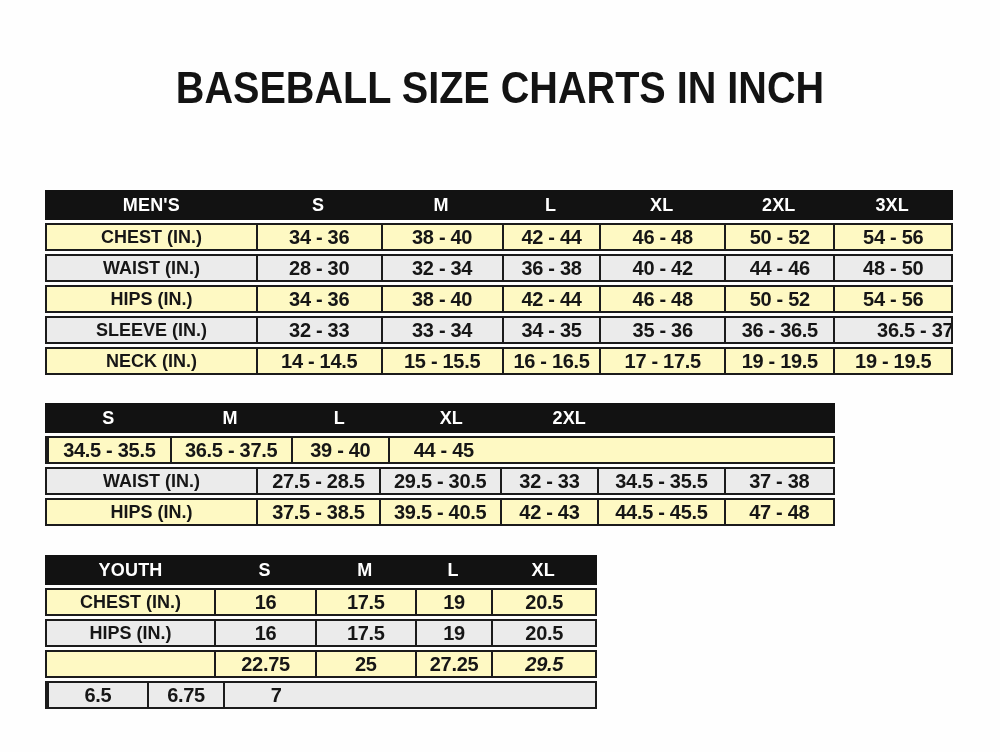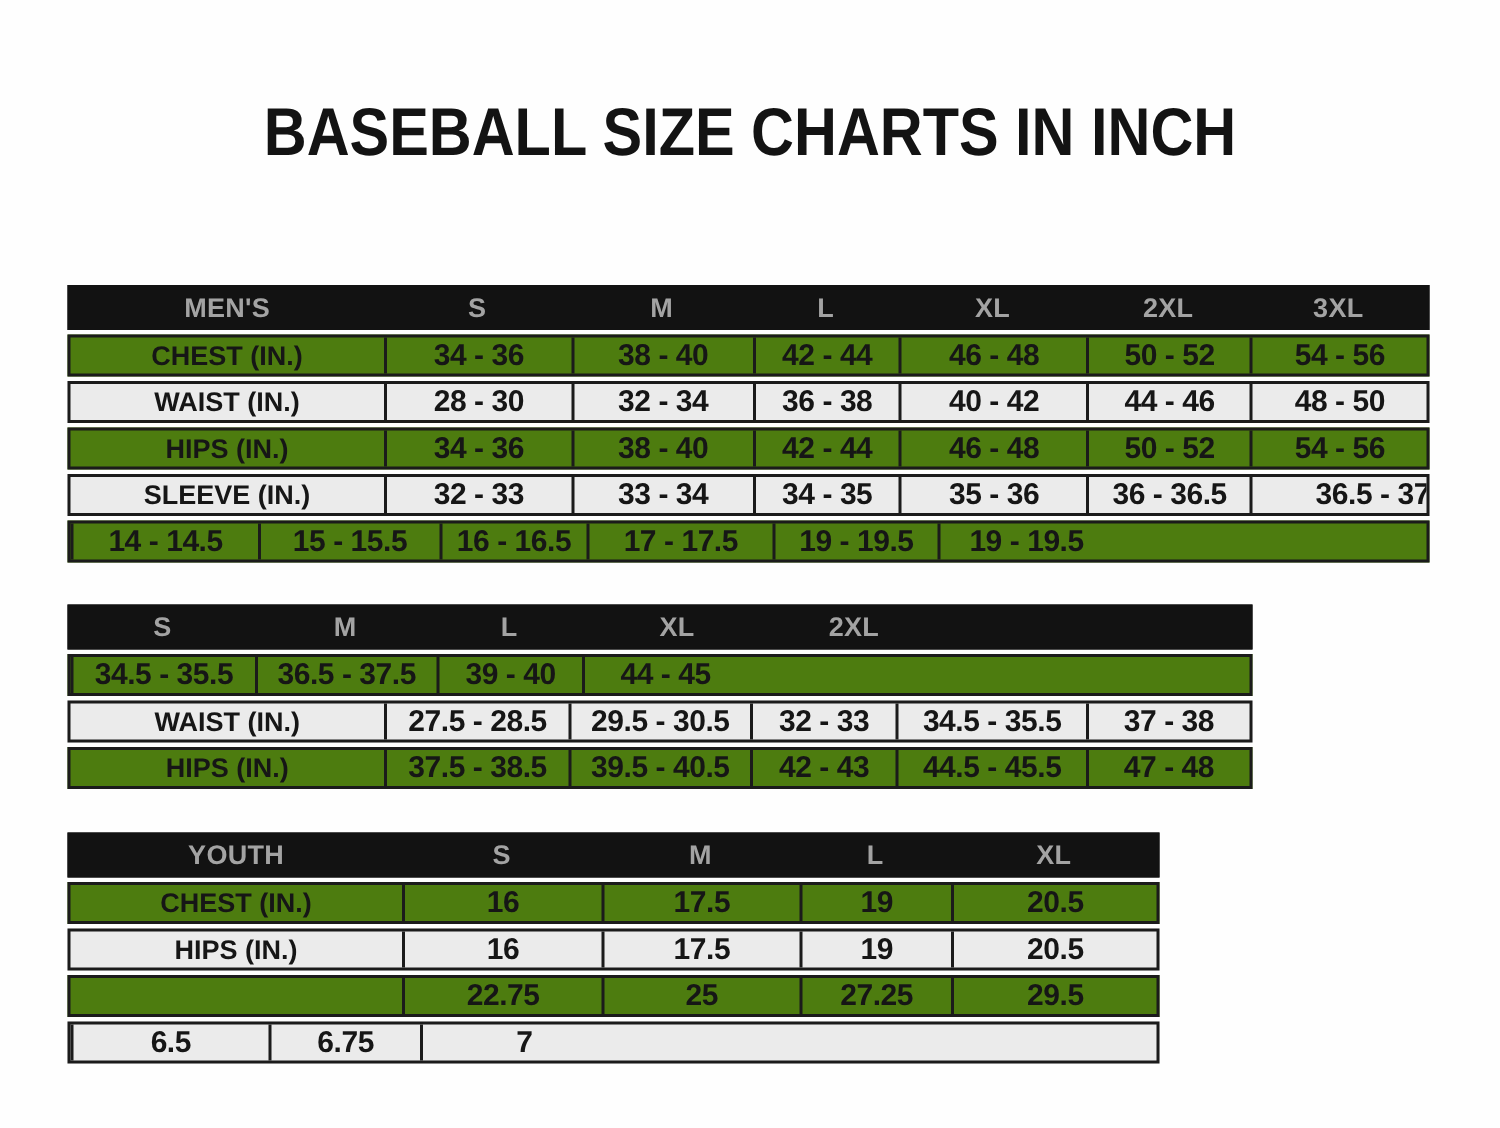--- a/index.html
+++ b/index.html
@@ -36,37 +36,37 @@
   }
   .hrow {
     display: flex;
     align-items: center;
     background: #121212;
     border: 2px solid #121212;
     box-sizing: border-box;
     height: 30px;
   }
   .hcell {
-    color: #a3a3a3;
+    color: #ffffff;
     font-weight: bold;
     font-size: 18px;
     text-align: center;
     letter-spacing: 0.2px;
     box-sizing: border-box;
     white-space: nowrap;
     overflow: hidden;
   }
   .drow {
     display: flex;
     align-items: stretch;
     border: 2px solid #1b1b1b;
     box-sizing: border-box;
     height: 28px;
     margin-top: 3px;
-    background: #4d7c0f;
+    background: #fef9c3;
   }
   .drow.alt {
     background: #ebebeb;
   }
   .dcell {
     display: flex;
     align-items: center;
     justify-content: center;
     font-weight: bold;
     font-size: 20px;
@@ -130,20 +130,21 @@
         <div class="drow alt">
           <div class="dcell label" style="width: 23.1%;">SLEEVE (IN.)</div>
           <div class="dcell" style="width: 13.8%;">32 - 33</div>
           <div class="dcell" style="width: 13.4%;">33 - 34</div>
           <div class="dcell" style="width: 10.8%;">34 - 35</div>
           <div class="dcell" style="width: 13.8%;">35 - 36</div>
           <div class="dcell" style="width: 12.1%;">36 - 36.5</div>
           <div class="dcell" style="width: 13%; padding-left: 44px;">36.5 - 37</div>
         </div>
         <div class="drow">
+          <div class="dcell label" style="width: 23.1%;">NECK (IN.)</div>
           <div class="dcell" style="width: 13.8%;">14 - 14.5</div>
           <div class="dcell" style="width: 13.4%;">15 - 15.5</div>
           <div class="dcell" style="width: 10.8%;">16 - 16.5</div>
           <div class="dcell" style="width: 13.8%;">17 - 17.5</div>
           <div class="dcell" style="width: 12.1%;">19 - 19.5</div>
           <div class="dcell" style="width: 13%;">19 - 19.5</div>
         </div>
       </div>
       <div class="size-table" style="width: 790px; margin-top: 28px;">
         <div class="hrow">
@@ -169,21 +170,21 @@
         </div>
         <div class="drow">
           <div class="dcell label" style="width: 26.6%;">HIPS (IN.)</div>
           <div class="dcell" style="width: 15.6%;">37.5 - 38.5</div>
           <div class="dcell" style="width: 15.4%;">39.5 - 40.5</div>
           <div class="dcell" style="width: 12.4%;">42 - 43</div>
           <div class="dcell" style="width: 16.1%;">44.5 - 45.5</div>
           <div class="dcell" style="width: 13.9%;">47 - 48</div>
         </div>
       </div>
-      <div class="size-table" style="width: 728px; margin-top: 29px;">
+      <div class="size-table" style="width: 552px; margin-top: 29px;">
         <div class="hrow">
           <div class="hcell" style="width: 30.5%;">YOUTH</div>
           <div class="hcell" style="width: 18.4%;">S</div>
           <div class="hcell" style="width: 18.2%;">M</div>
           <div class="hcell" style="width: 14%;">L</div>
           <div class="hcell" style="width: 18.9%;">XL</div>
         </div>
         <div class="drow">
           <div class="dcell label" style="width: 30.5%;">CHEST (IN.)</div>
           <div class="dcell" style="width: 18.4%;">16</div>
@@ -196,21 +197,21 @@
           <div class="dcell" style="width: 18.4%;">16</div>
           <div class="dcell" style="width: 18.2%;">17.5</div>
           <div class="dcell" style="width: 14%;">19</div>
           <div class="dcell" style="width: 18.9%;">20.5</div>
         </div>
         <div class="drow">
           <div class="dcell label" style="width: 30.5%; margin-top: 45px;">BODY LENGTH (IN.)</div>
           <div class="dcell" style="width: 18.4%;">22.75</div>
           <div class="dcell" style="width: 18.2%;">25</div>
           <div class="dcell" style="width: 14%;">27.25</div>
-          <div class="dcell" style="width: 18.9%;">29.5</div>
+          <div class="dcell" style="width: 18.9%; font-style: italic;">29.5</div>
         </div>
         <div class="drow alt">
           <div class="dcell" style="width: 18.2%;">6.5</div>
           <div class="dcell" style="width: 14%;">6.75</div>
           <div class="dcell" style="width: 18.9%;">7</div>
         </div>
       </div>
     </div>
 </div>
 

